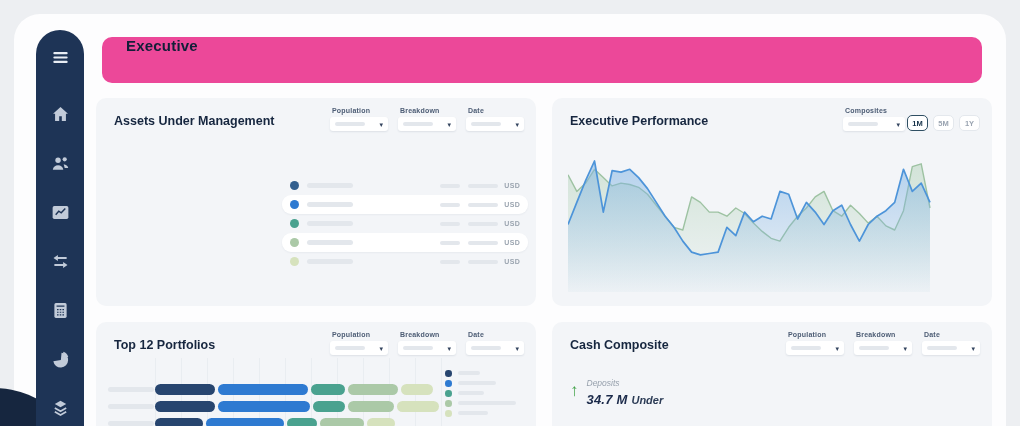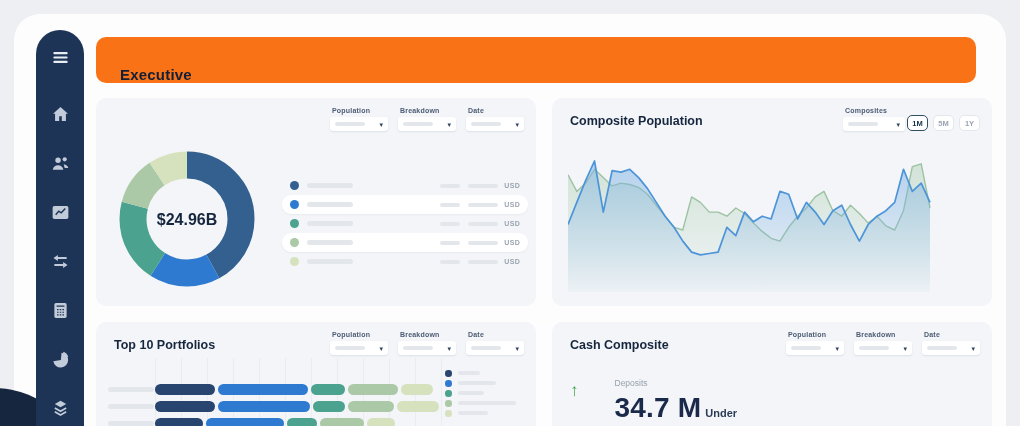--- a/index.html
+++ b/index.html
@@ -16,22 +16,22 @@
 
   
   .sidebar { position:absolute; left:36px; top:30px; width:48px; height:400px;
              background:#1e3456; border-radius:24px 24px 0 0; z-index:3;
              display:flex; flex-direction:column; align-items:center; padding-top:17px; gap:28px; }
   .side-icon { width:21px; height:21px; display:flex; align-items:center; justify-content:center; cursor:pointer; }
   .side-icon svg { width:21px; height:21px; }
   .side-icon.menu { margin-bottom:8px; }
 
   
-  .topbar { position:absolute; left:82px; top:23px; width:880px; height:46px;
-            background:#f97316; border-radius:10px; display:flex; align-items:flex-end; }
+  .topbar { position:absolute; left:88px; top:23px; width:880px; height:46px;
+            background:#ec4899; border-radius:10px; display:flex; align-items:flex-start; }
   .topbar .title { font-size:15px; font-weight:700; color:#121f38; margin-left:24px; letter-spacing:.2px; }
 
   
   .card { position:absolute; background:#f3f5f8; border-radius:10px; }
   #card-aum       { left:82px;  top:84px;  width:440px; height:208px; }
   #card-composite { left:538px; top:84px;  width:440px; height:208px; }
   #card-top10     { left:82px;  top:308px; width:440px; height:190px; }
   #card-cash      { left:538px; top:308px; width:440px; height:190px; }
 
   .card-title { position:absolute; left:18px; top:16px; font-size:12.5px; font-weight:700; color:#16263f; }
@@ -81,38 +81,39 @@
   .bar-track { position:absolute; left:47px; display:flex; gap:3px; }
   .bar-seg { height:11px; border-radius:5.5px; }
   #top10-legend { position:absolute; left:349px; top:48px; display:flex; flex-direction:column; gap:3.5px; }
   .t-leg-item { display:flex; align-items:center; gap:6px; height:6.5px; }
   .t-dot { width:6.5px; height:6.5px; border-radius:50%; }
   .t-sk { height:4px; }
 
   
   .cash-metric { position:absolute; left:18px; top:50px; display:flex; align-items:flex-start; }
   .up-arrow { color:#43a24a; font-size:17px; font-weight:700; margin-top:10px; line-height:1; }
-  .metric-col { margin-left:36px; }
+  .metric-col { margin-left:8px;font-style:italic; }
   .metric-label { font-size:8.5px; color:#97a1ad; font-weight:400; }
   .metric-line { display:flex; align-items:baseline; margin-top:2px; }
-  .metric-value { font-size:28px; font-weight:700; color:#1b2a4a; letter-spacing:.2px; }
+  .metric-value { font-size:13px; font-weight:700; color:#1b2a4a; letter-spacing:.2px; }
   .metric-unit { font-size:11px; font-weight:700; color:#2c3c56; margin-left:4px; }
 </style>
 </head>
 <body>
 
 <div class="page">
 
   <div class="canvas">
 
     <header class="topbar">
       <span class="title">Executive</span>
     </header>
 
     <section class="card" id="card-aum">
+      <span class="card-title">Assets Under Management</span>
       <div class="filters" id="aum-filters">
           <div class="fgroup">
             <span class="flabel">Population</span>
             <div class="fselect">
               <span class="skeleton sk-select"></span>
               <span class="chev">▾</span>
             </div>
           </div>
           <div class="fgroup">
             <span class="flabel">Breakdown</span>
@@ -122,30 +123,20 @@
             </div>
           </div>
           <div class="fgroup">
             <span class="flabel">Date</span>
             <div class="fselect">
               <span class="skeleton sk-select"></span>
               <span class="chev">▾</span>
             </div>
           </div>
         </div>
-      <div id="donut-wrap">
-        <svg id="donut" width="150" height="150" viewBox="0 0 150 150">
-            <circle cx="75" cy="75" r="54" fill="none" stroke="#33608f" stroke-width="27" stroke-dasharray="142.502642766833 339.29200658769764" stroke-dashoffset="0" transform="rotate(-90 75 75)"></circle>
-            <circle cx="75" cy="75" r="54" fill="none" stroke="#2e7ad1" stroke-width="27" stroke-dasharray="57.6796411199086 339.29200658769764" stroke-dashoffset="-142.502642766833" transform="rotate(-90 75 75)"></circle>
-            <circle cx="75" cy="75" r="54" fill="none" stroke="#4aa28f" stroke-width="27" stroke-dasharray="67.85840131753953 339.29200658769764" stroke-dashoffset="-200.1822838867416" transform="rotate(-90 75 75)"></circle>
-            <circle cx="75" cy="75" r="54" fill="none" stroke="#abc9a7" stroke-width="27" stroke-dasharray="39.018580757585234 339.29200658769764" stroke-dashoffset="-268.04068520428115" transform="rotate(-90 75 75)"></circle>
-            <circle cx="75" cy="75" r="54" fill="none" stroke="#d6e2bd" stroke-width="27" stroke-dasharray="32.232740625831276 339.29200658769764" stroke-dashoffset="-307.0592659618664" transform="rotate(-90 75 75)"></circle>
-            <text x="75" y="81" text-anchor="middle" class="donut-label">$24.96B</text>
-          </svg>
-      </div>
       <div id="aum-legend">
           <div class="aum-row">
             <span class="dot" style="background:#33608f"></span>
             <span class="skeleton lbl-sk"></span>
             <span class="spacer"></span>
             <span class="skeleton v1"></span>
             <span class="skeleton v2"></span>
             <span class="usd">USD</span>
           </div>
           <div class="aum-row alt">
@@ -177,21 +168,21 @@
             <span class="skeleton lbl-sk"></span>
             <span class="spacer"></span>
             <span class="skeleton v1"></span>
             <span class="skeleton v2"></span>
             <span class="usd">USD</span>
           </div>
         </div>
     </section>
 
     <section class="card" id="card-composite">
-      <span class="card-title">Composite Population</span>
+      <span class="card-title">Executive Performance</span>
       <div class="controls-row">
         <div class="fgroup">
           <span class="flabel">Composites</span>
           <div class="fselect wide">
             <span class="skeleton sk-select"></span>
             <span class="chev">▾</span>
           </div>
         </div>
         <div class="range-group" id="range-group">
             <div class="range-btn active">1M</div>
@@ -211,21 +202,21 @@
           </linearGradient>
         </defs>
       <path d="M0.0,32.8L8.8,49.4L17.7,41.1L26.5,27.3L35.3,35.6L44.1,43.9L53.0,41.1L61.8,42.5L70.6,45.3L79.5,52.2L88.3,63.2L97.1,74.2L106.0,85.3L114.8,88.0L123.6,54.9L132.4,60.4L141.3,70.1L150.1,70.1L158.9,74.2L167.8,66.0L176.6,71.5L185.4,81.1L194.2,89.4L203.1,96.3L211.9,99.1L220.7,85.3L229.6,74.2L238.4,66.0L247.2,54.9L256.0,49.4L264.9,68.7L273.7,74.2L282.5,63.2L291.4,71.5L300.2,81.1L309.0,74.2L317.9,83.9L326.7,88.0L335.5,68.7L344.3,24.6L353.2,21.8L362.0,66.0L362,150L0,150Z" fill="url(#gGreen)"></path>
           <path d="M0.0,32.8L8.8,49.4L17.7,41.1L26.5,27.3L35.3,35.6L44.1,43.9L53.0,41.1L61.8,42.5L70.6,45.3L79.5,52.2L88.3,63.2L97.1,74.2L106.0,85.3L114.8,88.0L123.6,54.9L132.4,60.4L141.3,70.1L150.1,70.1L158.9,74.2L167.8,66.0L176.6,71.5L185.4,81.1L194.2,89.4L203.1,96.3L211.9,99.1L220.7,85.3L229.6,74.2L238.4,66.0L247.2,54.9L256.0,49.4L264.9,68.7L273.7,74.2L282.5,63.2L291.4,71.5L300.2,81.1L309.0,74.2L317.9,83.9L326.7,88.0L335.5,68.7L344.3,24.6L353.2,21.8L362.0,66.0" fill="none" stroke="#9dc2a2" stroke-width="1.4" stroke-linejoin="round"></path>
           <path d="M0.0,82.5L8.8,60.4L17.7,38.4L26.5,19.0L35.3,70.1L44.1,28.7L53.0,30.1L61.8,27.3L70.6,35.6L79.5,46.6L88.3,60.4L97.1,74.2L106.0,85.3L114.8,99.1L123.6,110.1L132.4,112.9L141.3,111.5L150.1,110.1L158.9,85.3L167.8,93.6L176.6,70.1L185.4,79.8L194.2,74.2L203.1,77.0L211.9,49.4L220.7,52.2L229.6,77.0L238.4,60.4L247.2,70.1L256.0,82.5L264.9,68.7L273.7,63.2L282.5,82.5L291.4,99.1L300.2,82.5L309.0,74.2L317.9,68.7L326.7,60.4L335.5,27.3L344.3,49.4L353.2,41.1L362.0,60.4L362,150L0,150Z" fill="url(#gBlue)"></path>
           <path d="M0.0,82.5L8.8,60.4L17.7,38.4L26.5,19.0L35.3,70.1L44.1,28.7L53.0,30.1L61.8,27.3L70.6,35.6L79.5,46.6L88.3,60.4L97.1,74.2L106.0,85.3L114.8,99.1L123.6,110.1L132.4,112.9L141.3,111.5L150.1,110.1L158.9,85.3L167.8,93.6L176.6,70.1L185.4,79.8L194.2,74.2L203.1,77.0L211.9,49.4L220.7,52.2L229.6,77.0L238.4,60.4L247.2,70.1L256.0,82.5L264.9,68.7L273.7,63.2L282.5,82.5L291.4,99.1L300.2,82.5L309.0,74.2L317.9,68.7L326.7,60.4L335.5,27.3L344.3,49.4L353.2,41.1L362.0,60.4" fill="none" stroke="#4d94d9" stroke-width="1.7" stroke-linejoin="round"></path>
         </svg>
     </section>
 
     <section class="card" id="card-top10">
-      <span class="card-title">Top 10 Portfolios</span>
+      <span class="card-title">Top 12 Portfolios</span>
       <div class="filters" id="top10-filters">
           <div class="fgroup">
             <span class="flabel">Population</span>
             <div class="fselect">
               <span class="skeleton sk-select"></span>
               <span class="chev">▾</span>
             </div>
           </div>
           <div class="fgroup">
             <span class="flabel">Breakdown</span>

